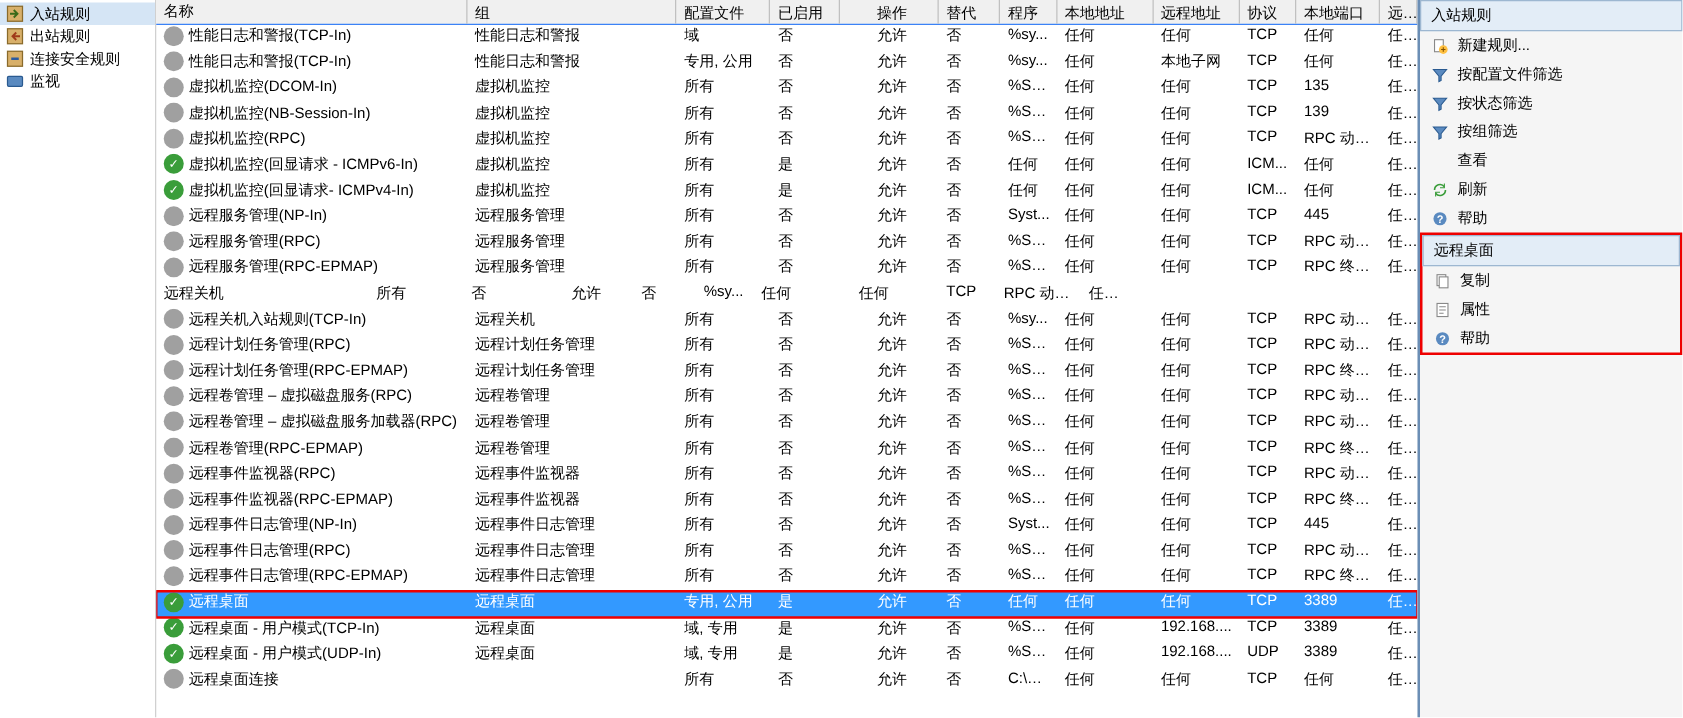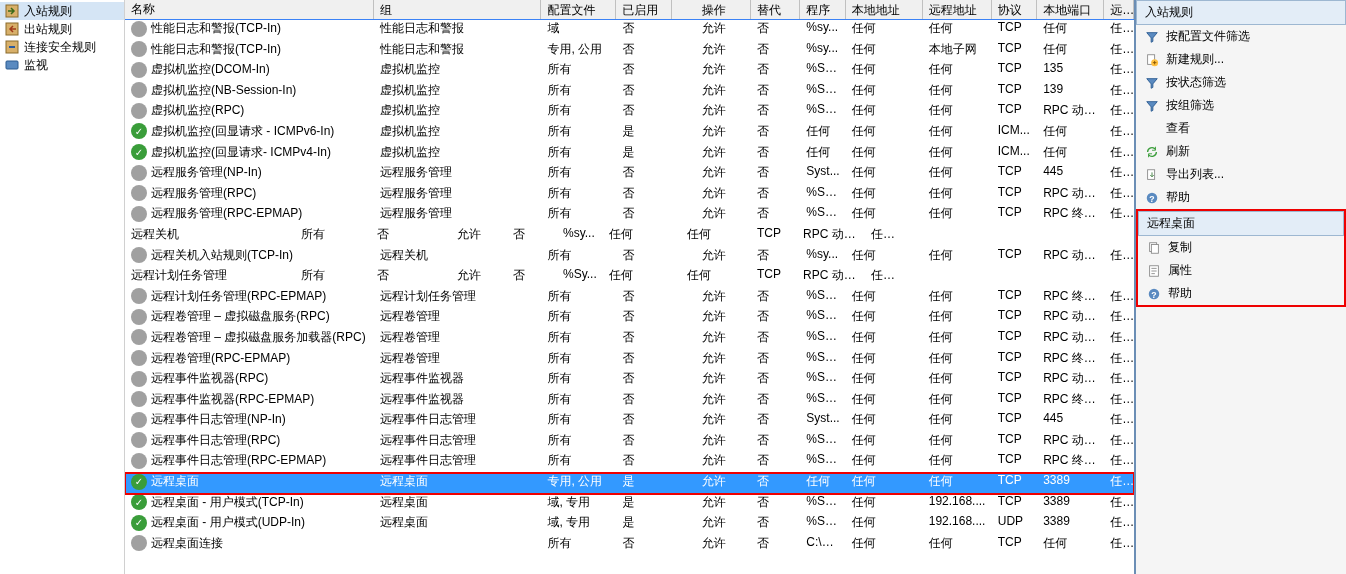--- a/index.html
+++ b/index.html
@@ -280,20 +280,24 @@
         <div class="cell c-act">允许</div>
         <div class="cell c-ov">否</div>
         <div class="cell c-prog">%sy...</div>
         <div class="cell c-la">任何</div>
         <div class="cell c-ra">任何</div>
         <div class="cell c-proto">TCP</div>
         <div class="cell c-lp">RPC 动态...</div>
         <div class="cell c-rp">任...</div>
       </div>
       <div class="row">
+        <div class="cell c-name">
+          <span class="dot off"></span>
+          <span>远程计划任务管理(RPC)</span>
+        </div>
         <div class="cell c-grp">远程计划任务管理</div>
         <div class="cell c-prof">所有</div>
         <div class="cell c-en">否</div>
         <div class="cell c-act">允许</div>
         <div class="cell c-ov">否</div>
         <div class="cell c-prog">%Sy...</div>
         <div class="cell c-la">任何</div>
         <div class="cell c-ra">任何</div>
         <div class="cell c-proto">TCP</div>
         <div class="cell c-lp">RPC 动态...</div>
@@ -521,41 +525,41 @@
         <div class="cell c-rp">任...</div>
       </div>
     </div>
 </div>
 
 <div class="side">
     <div class="side-h">入站规则</div>
     <div class="side-item">
       <span class="ic">
         <svg viewBox="0 0 16 16">
-          <path d="M2 3h12L9 9v4l-2 1V9z" fill="#5a8ac0" stroke="#2a5a90"></path>
-        </svg>
-      </span>
-      <span>按配置文件筛选</span>
-    </div>
-    <div class="side-item">
-      <span class="ic">
-        <svg viewBox="0 0 16 16">
           <rect x="3" y="2" width="8" height="11" fill="#fff" stroke="#888"></rect>
           <circle cx="11" cy="11" r="4" fill="#ffc040"></circle>
           <path d="M11 9v4M9 11h4" stroke="#805000"></path>
         </svg>
       </span>
       <span>新建规则...</span>
     </div>
     <div class="side-item">
       <span class="ic">
         <svg viewBox="0 0 16 16">
           <path d="M2 3h12L9 9v4l-2 1V9z" fill="#5a8ac0" stroke="#2a5a90"></path>
         </svg>
       </span>
+      <span>按配置文件筛选</span>
+    </div>
+    <div class="side-item">
+      <span class="ic">
+        <svg viewBox="0 0 16 16">
+          <path d="M2 3h12L9 9v4l-2 1V9z" fill="#5a8ac0" stroke="#2a5a90"></path>
+        </svg>
+      </span>
       <span>按状态筛选</span>
     </div>
     <div class="side-item">
       <span class="ic">
         <svg viewBox="0 0 16 16">
           <path d="M2 3h12L9 9v4l-2 1V9z" fill="#5a8ac0" stroke="#2a5a90"></path>
         </svg>
       </span>
       <span>按组筛选</span>
     </div>
@@ -564,29 +568,20 @@
       <span>查看</span>
     </div>
     <div class="side-item">
       <span class="ic">
         <svg viewBox="0 0 16 16">
           <path d="M3 8a5 5 0 0 1 9-3M13 8a5 5 0 0 1-9 3" fill="none" stroke="#3a9d3a" stroke-width="1.5"></path>
           <path d="M12 2v4h-4M4 14v-4h4" fill="none" stroke="#3a9d3a"></path>
         </svg>
       </span>
       <span>刷新</span>
-    </div>
-    <div class="side-item">
-      <span class="ic">
-        <svg viewBox="0 0 16 16">
-          <rect x="3" y="2" width="8" height="11" fill="#fff" stroke="#888"></rect>
-          <path d="M8 5v5M6 8l2 2 2-2" stroke="#3a7a3a" fill="none"></path>
-        </svg>
-      </span>
-      <span>导出列表...</span>
     </div>
     <div class="side-item">
       <span class="ic">
         <svg viewBox="0 0 16 16">
           <circle cx="8" cy="8" r="6" fill="#5a8ac0"></circle>
           <text x="8" y="12" text-anchor="middle" fill="#fff" font-size="10" font-weight="bold">?</text>
         </svg>
       </span>
       <span>帮助</span>
     </div>

